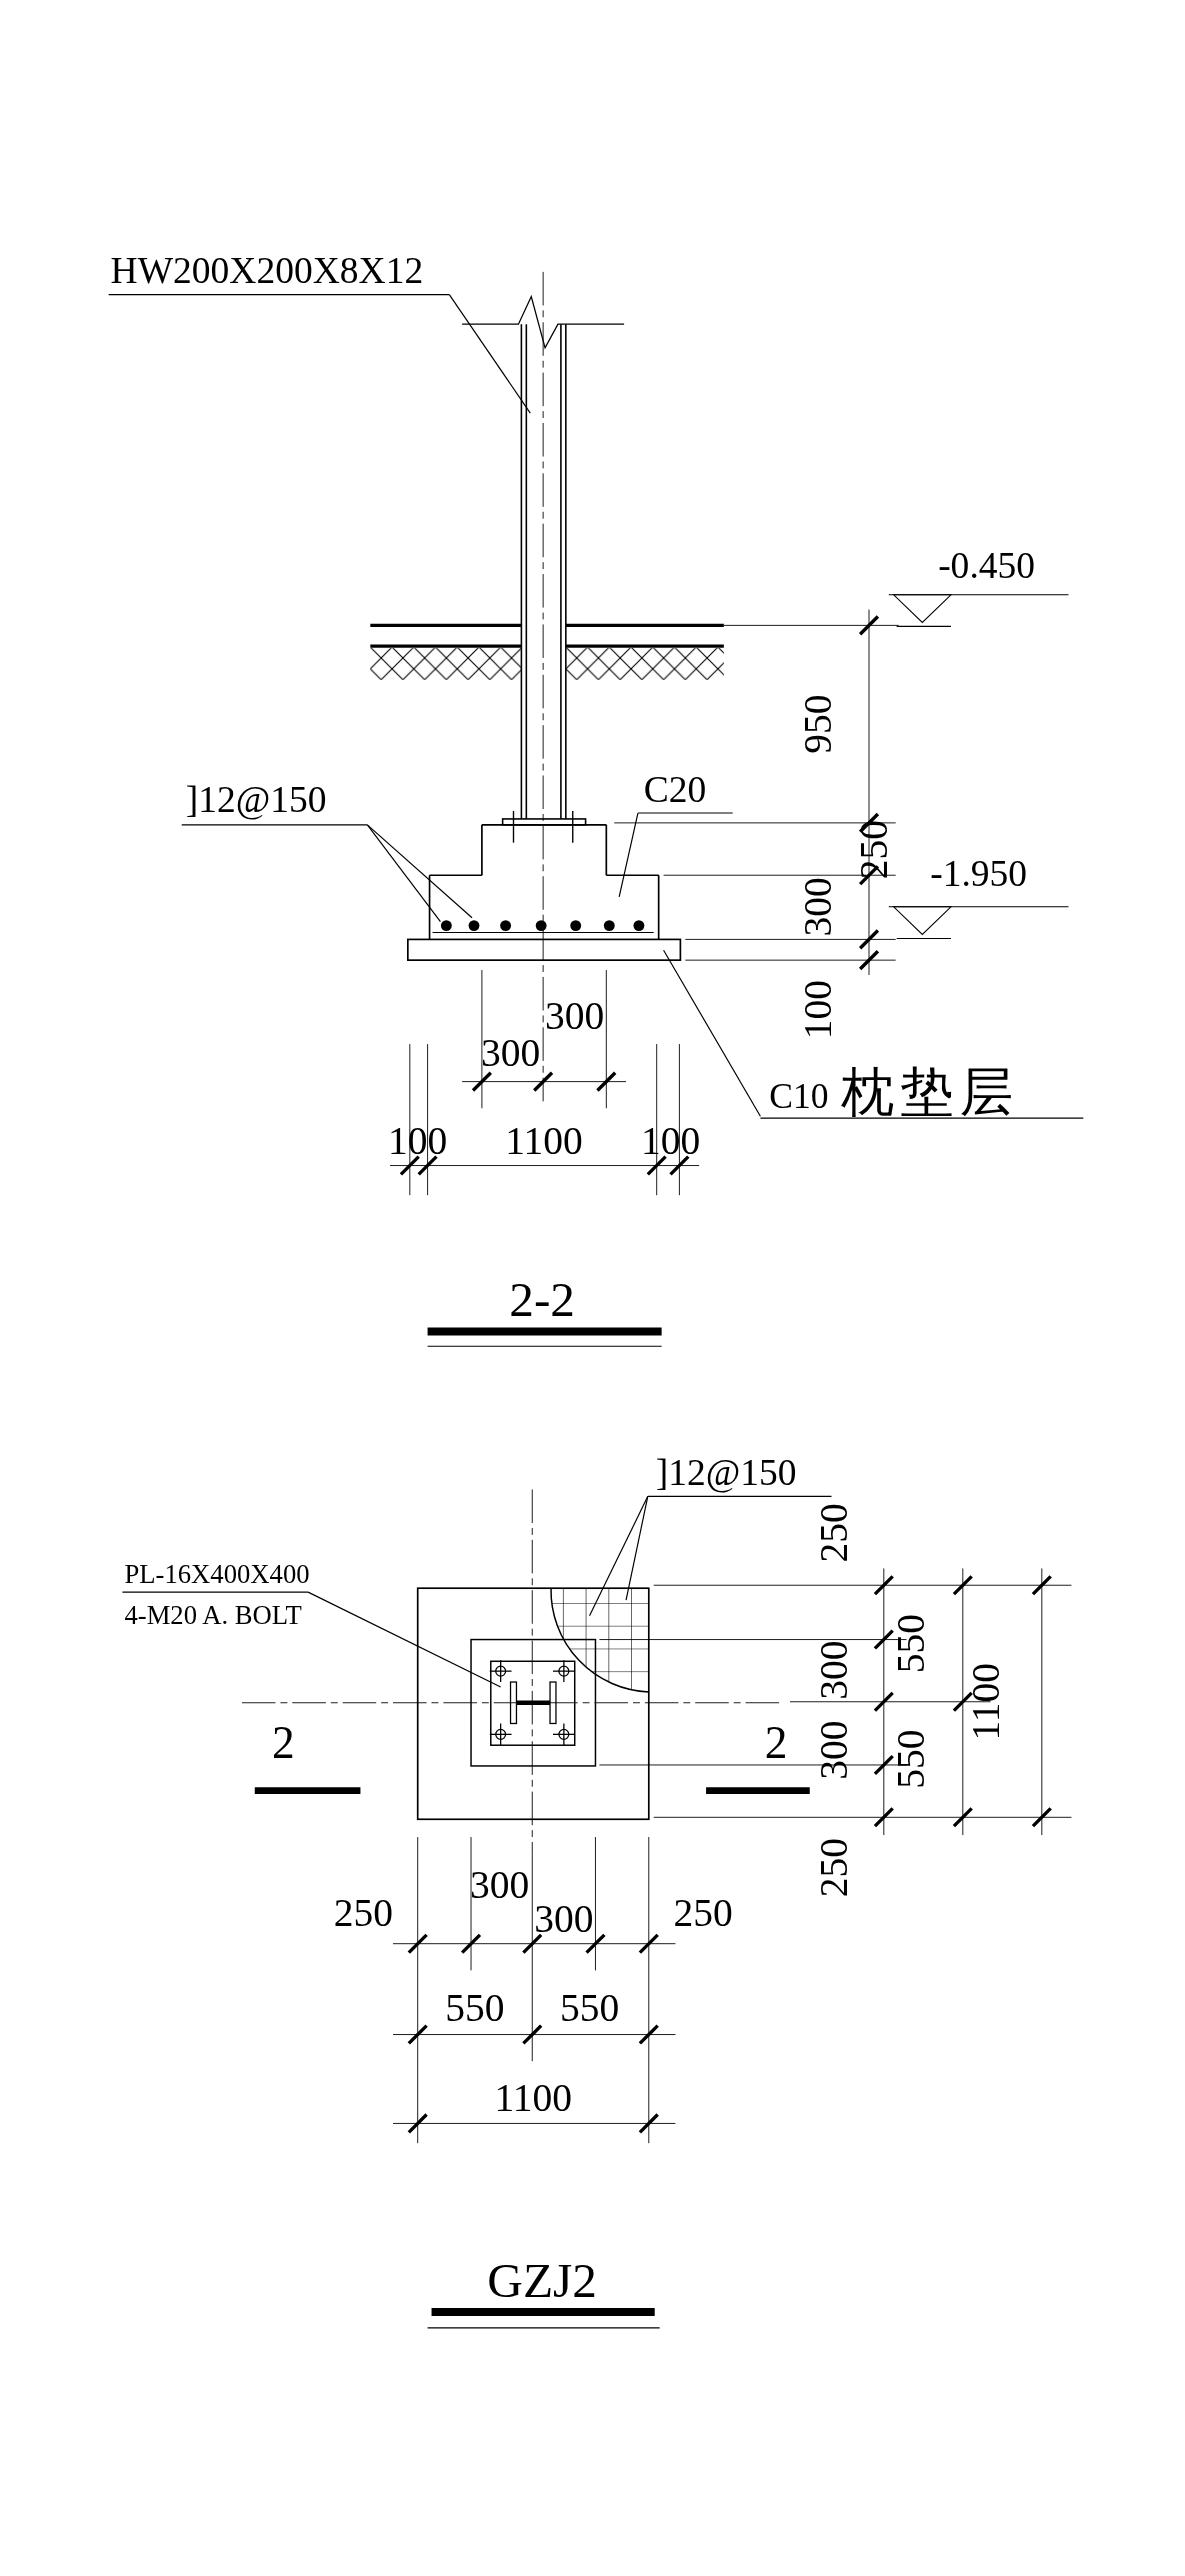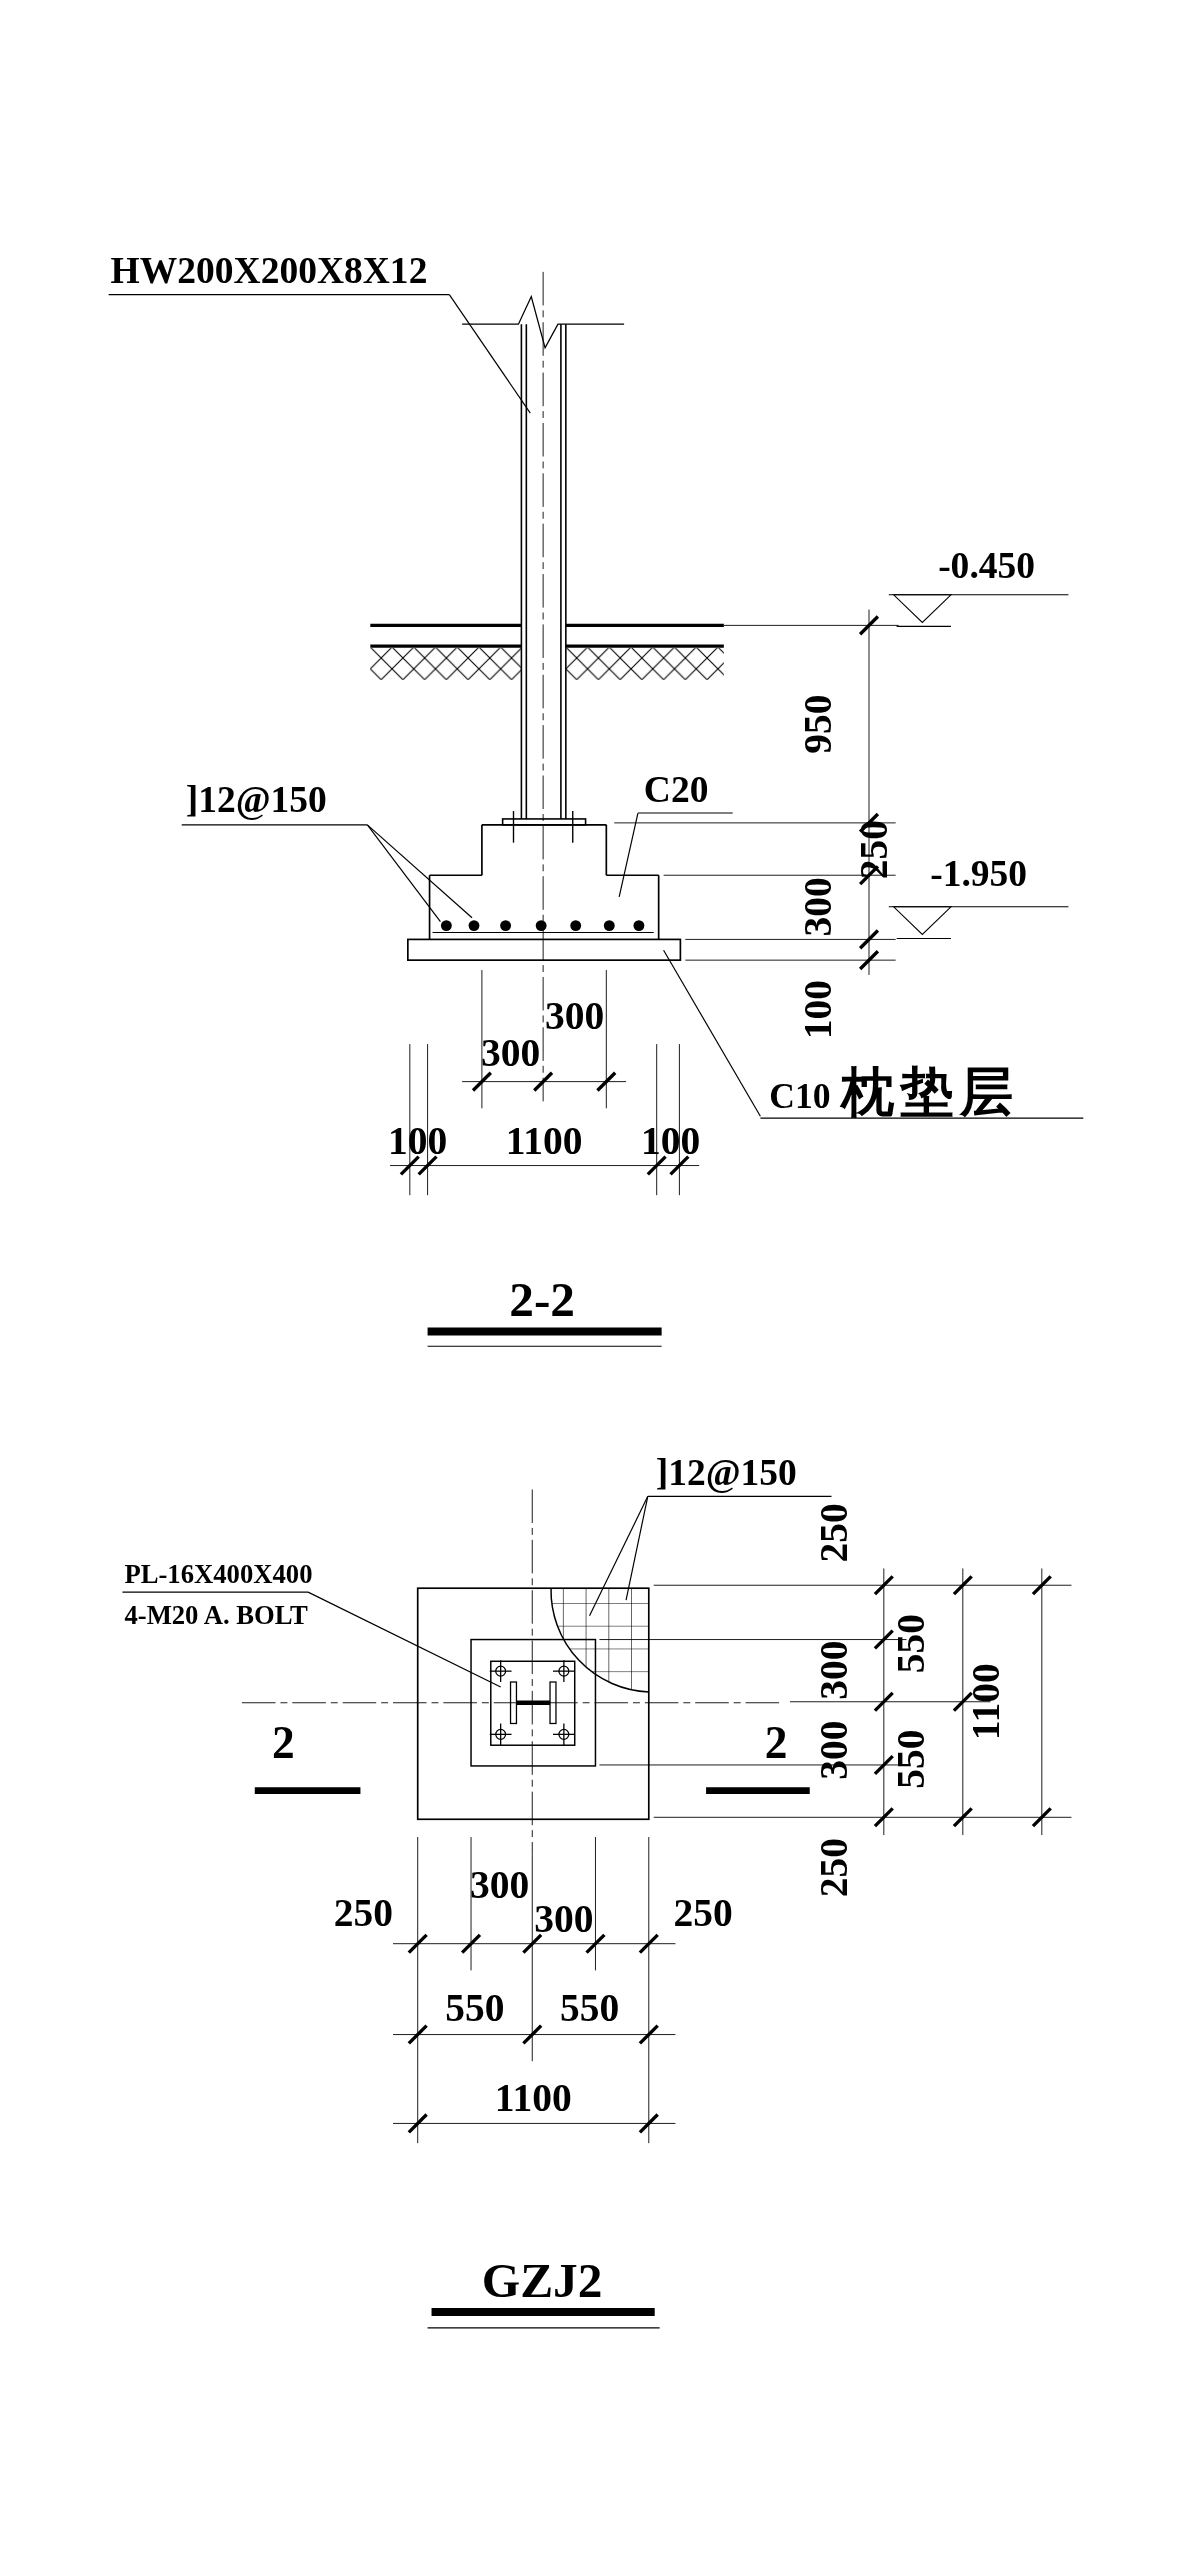--- a/index.html
+++ b/index.html
@@ -1,16 +1,16 @@
 <!DOCTYPE html>
 <html><head>
 <meta charset="utf-8">
 <style>
   html,body{margin:0;padding:0;background:#ffffff;}
-  .sheet{position:relative;width:1185px;height:2576px;background:#ffffff;overflow:hidden;font-weight:bold;}
+  .sheet{position:relative;width:1185px;height:2576px;background:#ffffff;overflow:hidden;}
   svg{display:block;}
   text{font-family:"Liberation Serif","DejaVu Serif",serif;fill:#000;}
   .dim{font-size:40px;}
   .lab{font-size:38px;}
   .lab-sm{font-size:27px;}
   .title-t{font-size:50px;}
   .mark2{font-size:46px;}
   .cn{font-size:54px;letter-spacing:6px;}
   .c10{font-size:36px;}
 </style>

